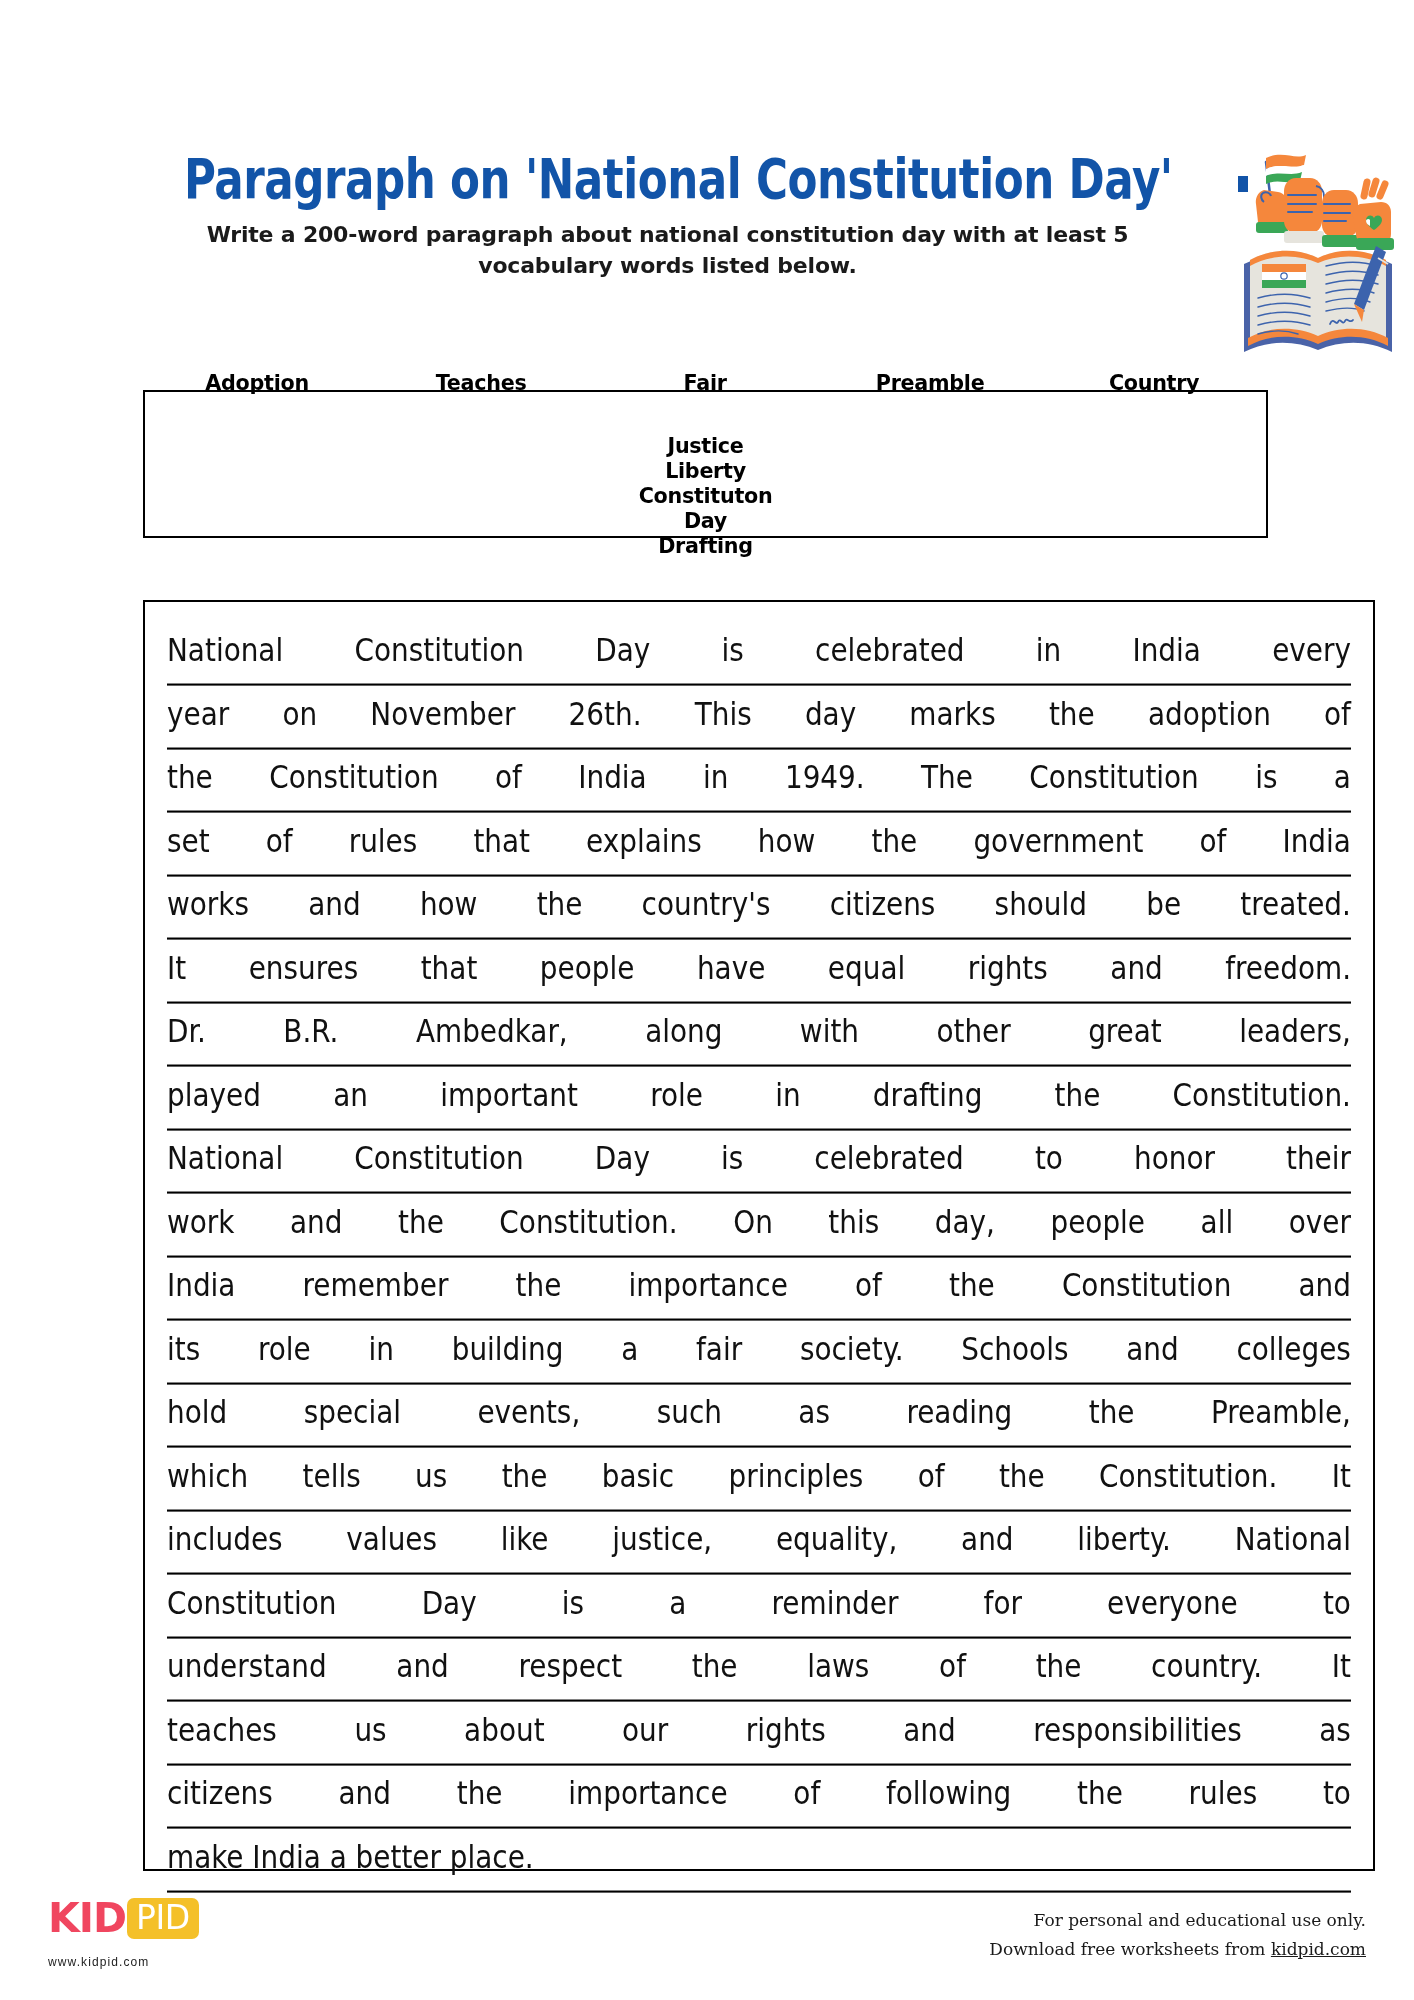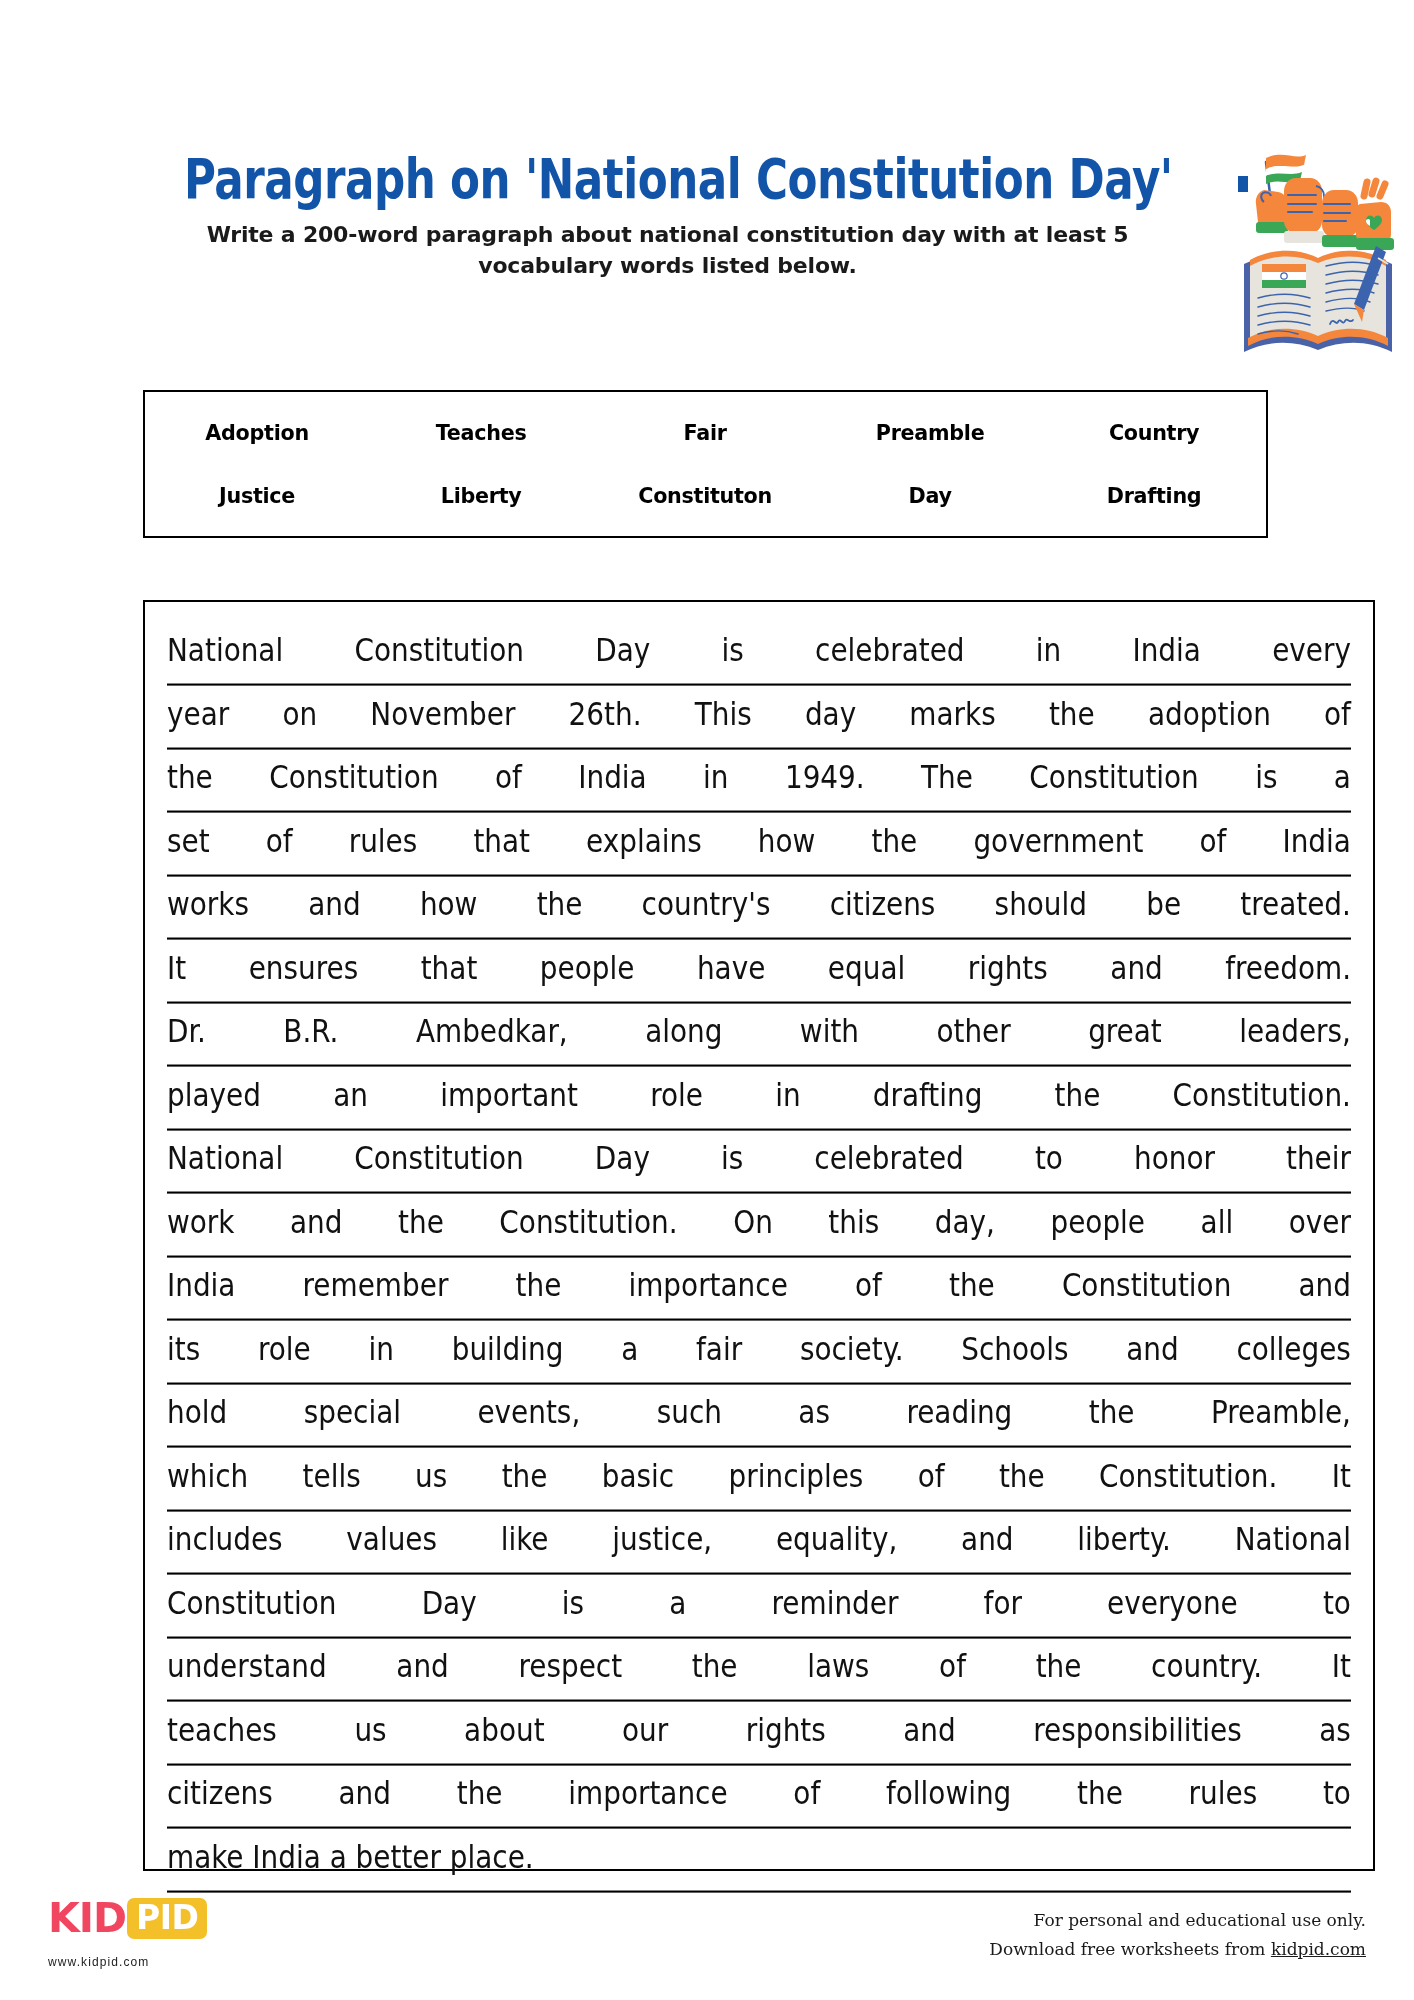--- a/index.html
+++ b/index.html
@@ -74,21 +74,21 @@
     border: 2.5px solid #000000;
     box-sizing: border-box;
     display: flex;
     flex-direction: column;
     justify-content: center;
   }
   .vocab-row {
     display: flex;
     width: 100%;
   }
-  .vocab-row + .vocab-row { margin-top: 38px; }
+  .vocab-row + .vocab-row { margin-top: 38px; flex-direction: column; }
   .vocab-cell {
     flex: 1 1 0;
     text-align: center;
     font-family: "DejaVu Sans", sans-serif;
     font-size: 22px;
     font-weight: 700;
     color: #000000;
     letter-spacing: -0.3px;
     transform: scaleX(0.94);
   }
@@ -147,21 +147,21 @@
     font-family: "DejaVu Sans", sans-serif;
     font-size: 41px;
     font-weight: 700;
     color: #f0465f;
     letter-spacing: -1px;
     line-height: 1;
   }
   .logo-pid {
     font-family: "DejaVu Sans", sans-serif;
     font-size: 33px;
-    font-weight: 700;
+    font-weight: 400;
     color: #ffffff;
     background: #f4c029;
     border-radius: 7px;
     padding: 3px 9px 5px 9px;
     letter-spacing: -0.5px;
     line-height: 1;
     margin-left: 1px;
   }
   .logo-url {
     font-family: Liberation Sans, sans-serif;

